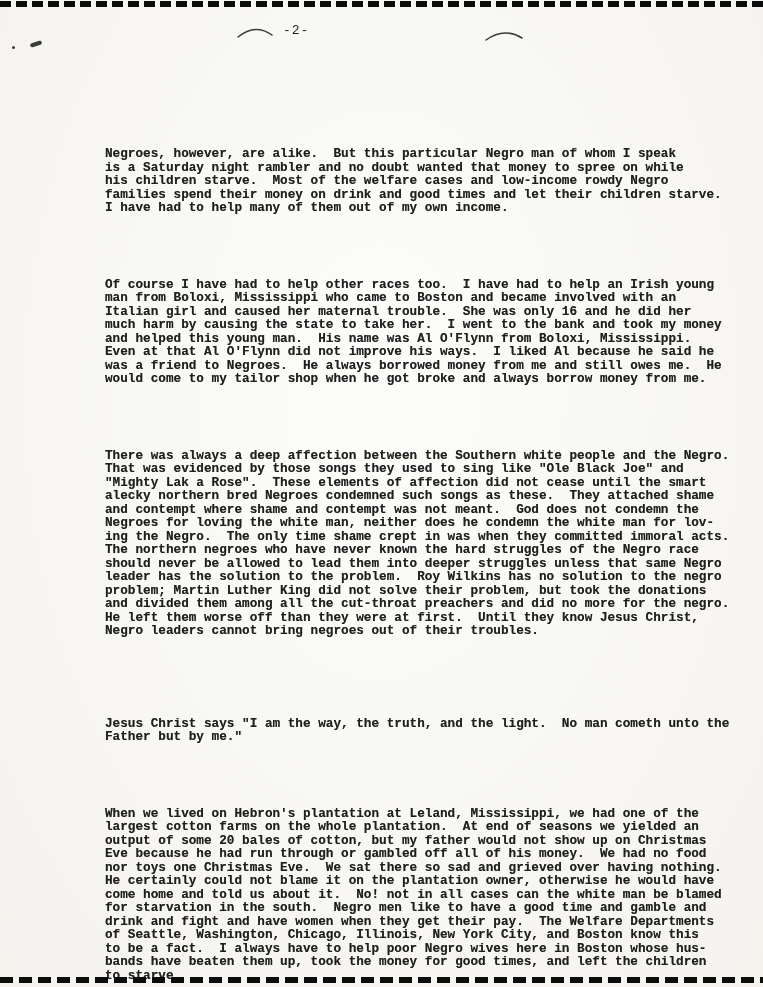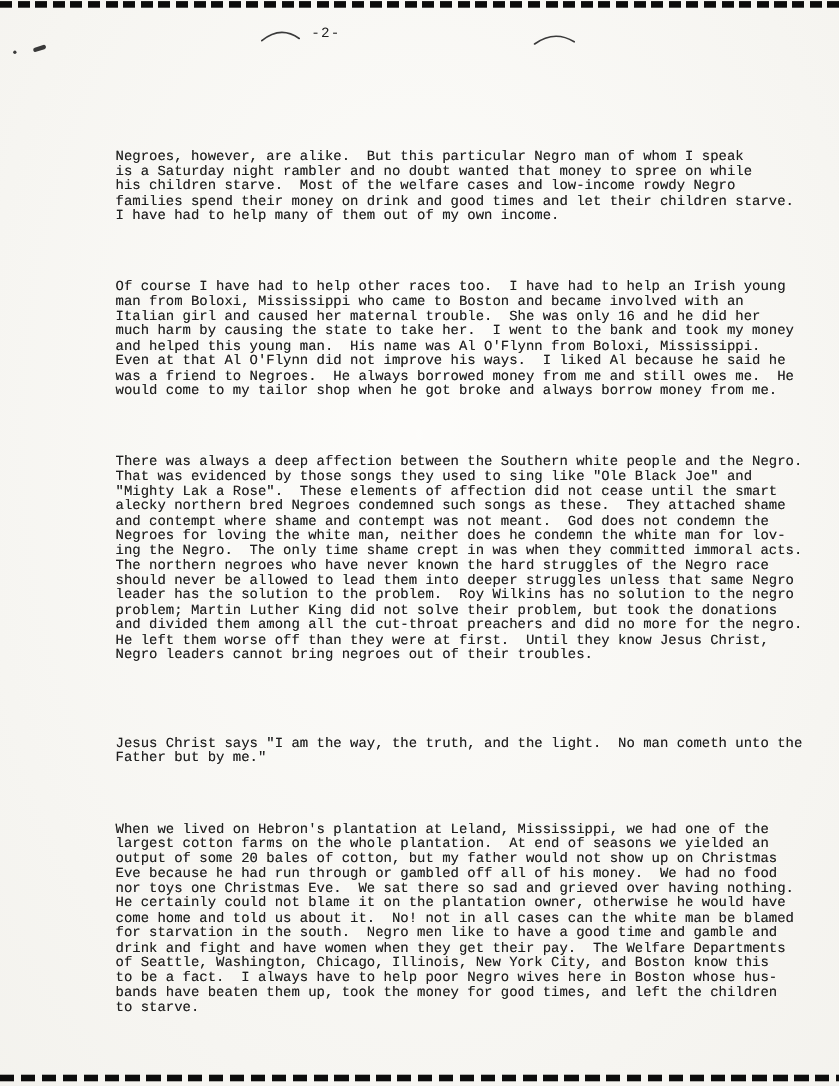--- a/index.html
+++ b/index.html
@@ -74,21 +74,21 @@
   .content {
     position: absolute;
     top: 104px;
     left: 105px;
     width: 648px;
     font-size: 12.7px;
     line-height: 13.5px;
     white-space: pre-wrap;
     text-shadow: 0 0 0.5px rgba(25,25,25,0.55);
   }
-  .para { margin: 4px 0 20px 0; }
+  .para { margin: 16px 0 20px 0; font-weight: bold; }
   .para.gap-lg { padding-top: 16px; }
   .para.gap-xl { padding-top: 20px; }
 </style>
 </head>
 <body>
 
 <div class="scan-page">
 
   <div class="torn-edge torn-top"></div>
 

